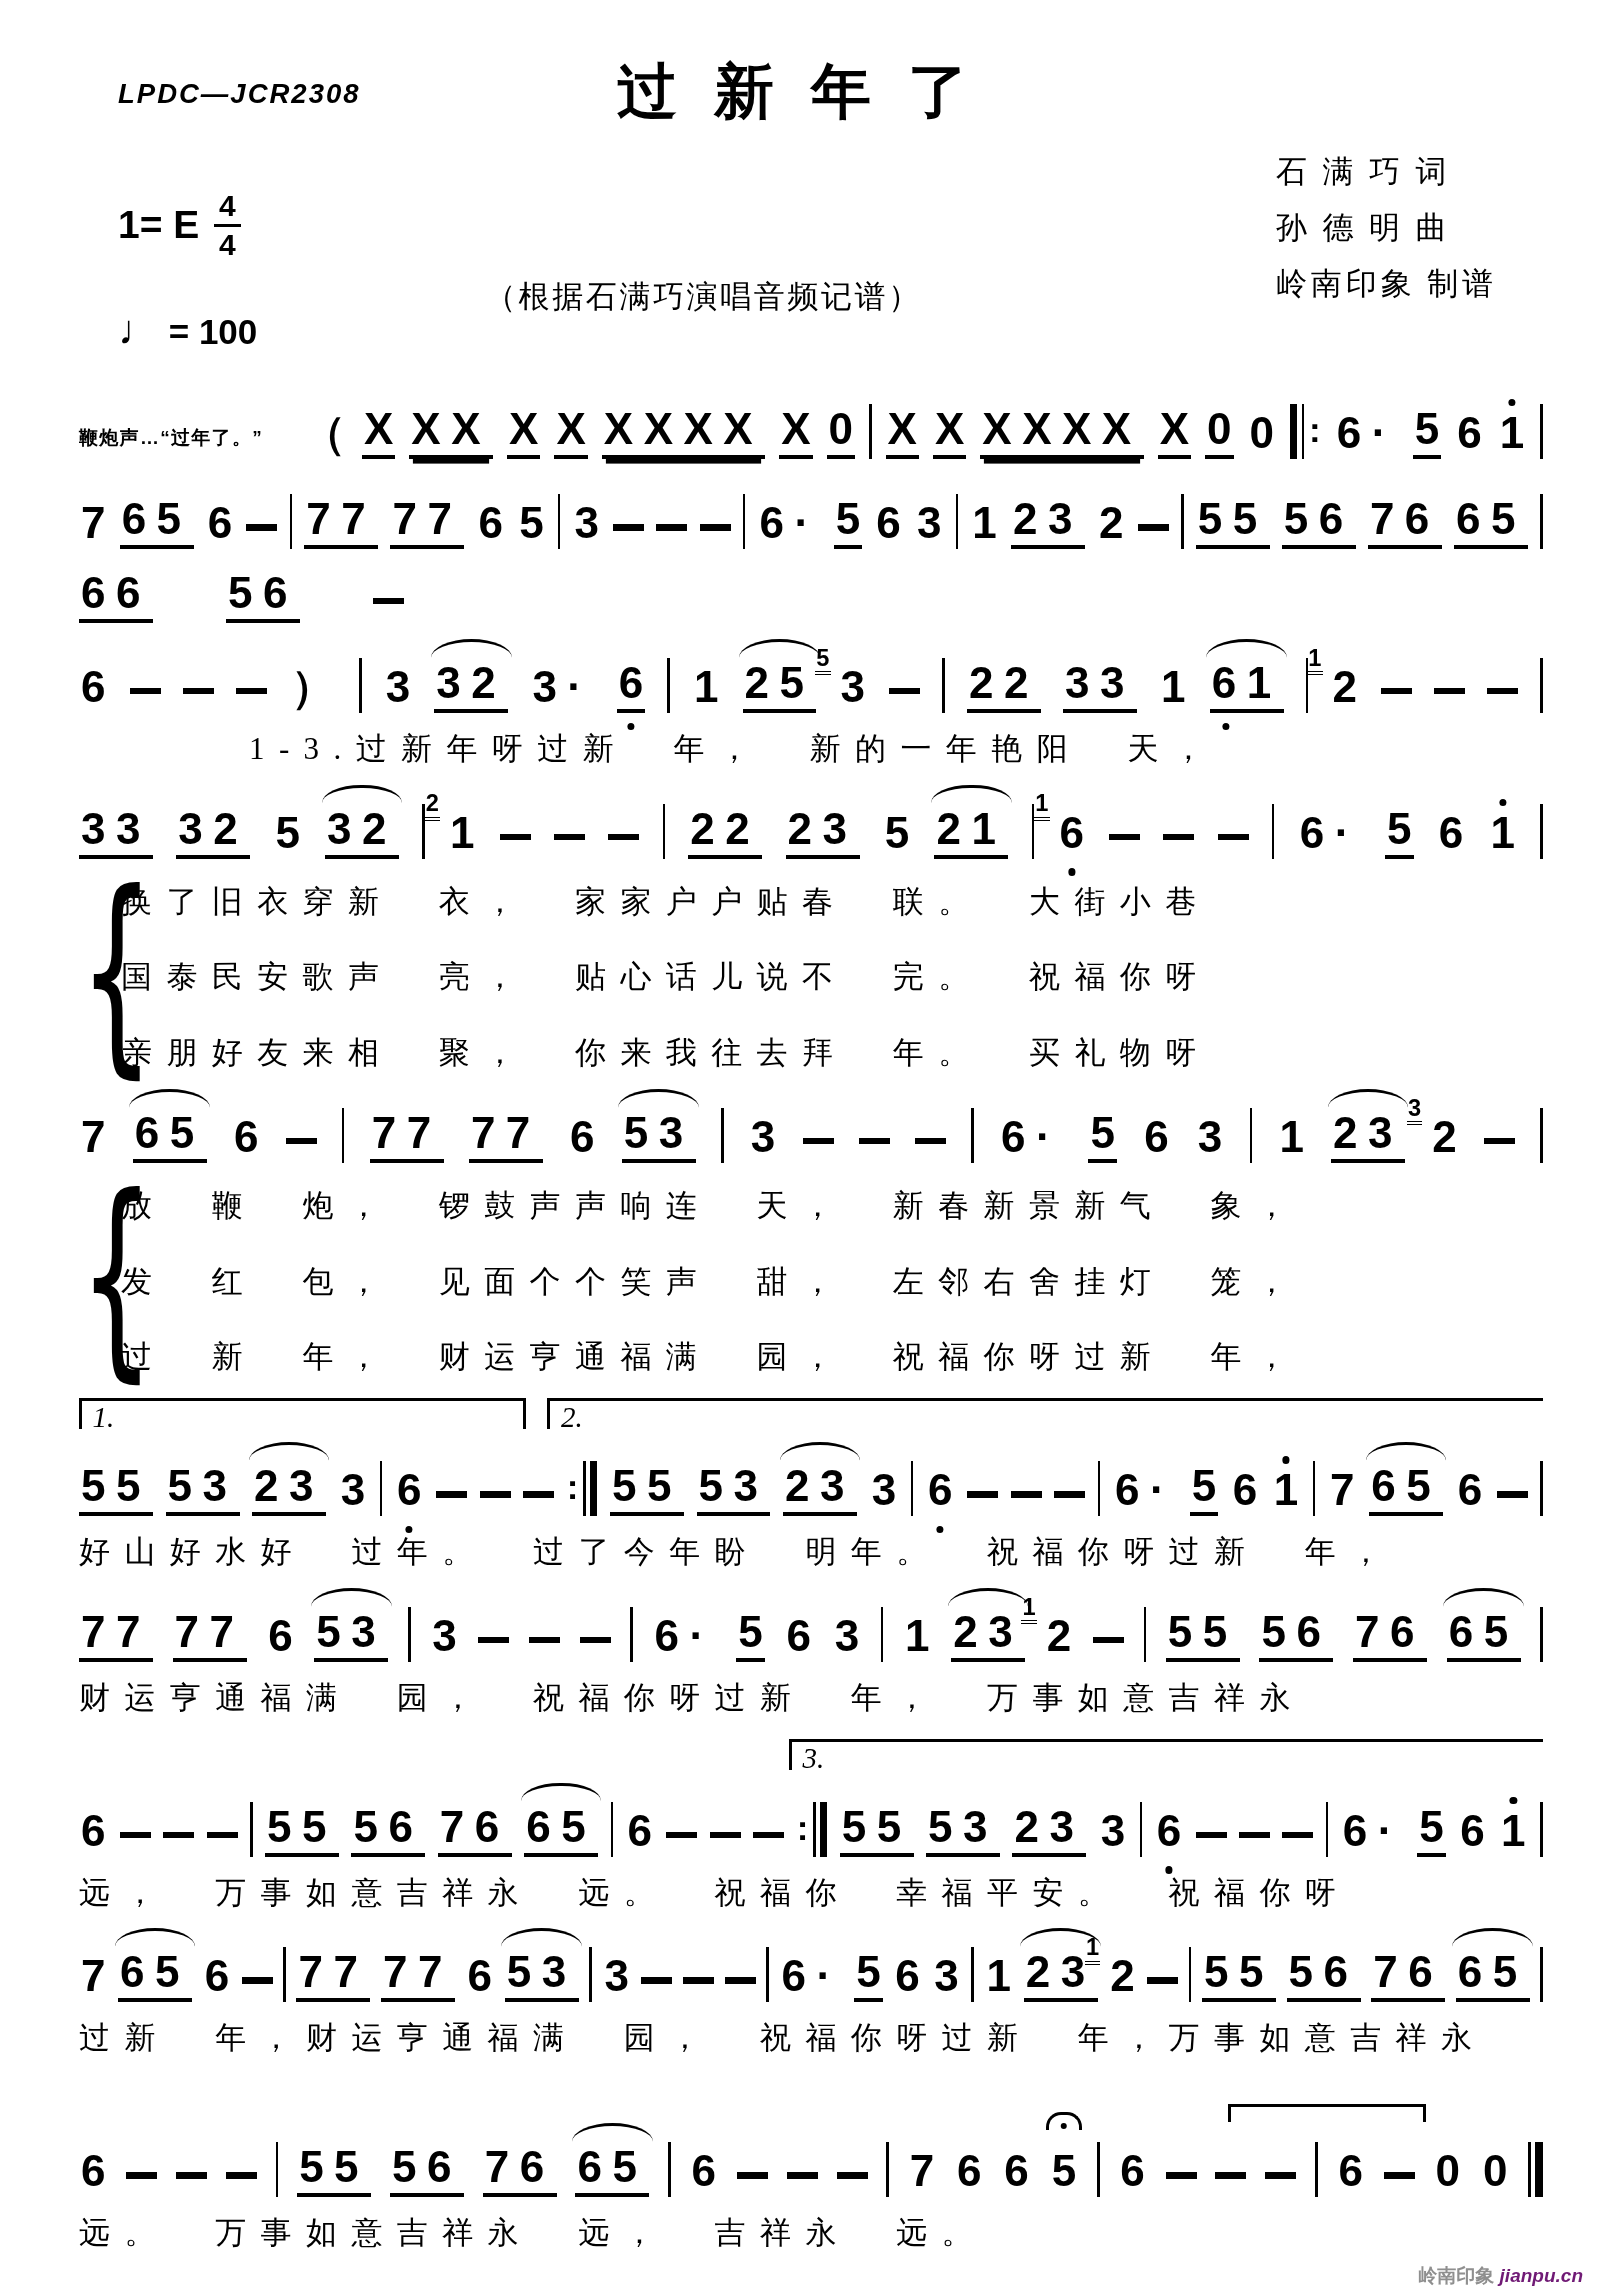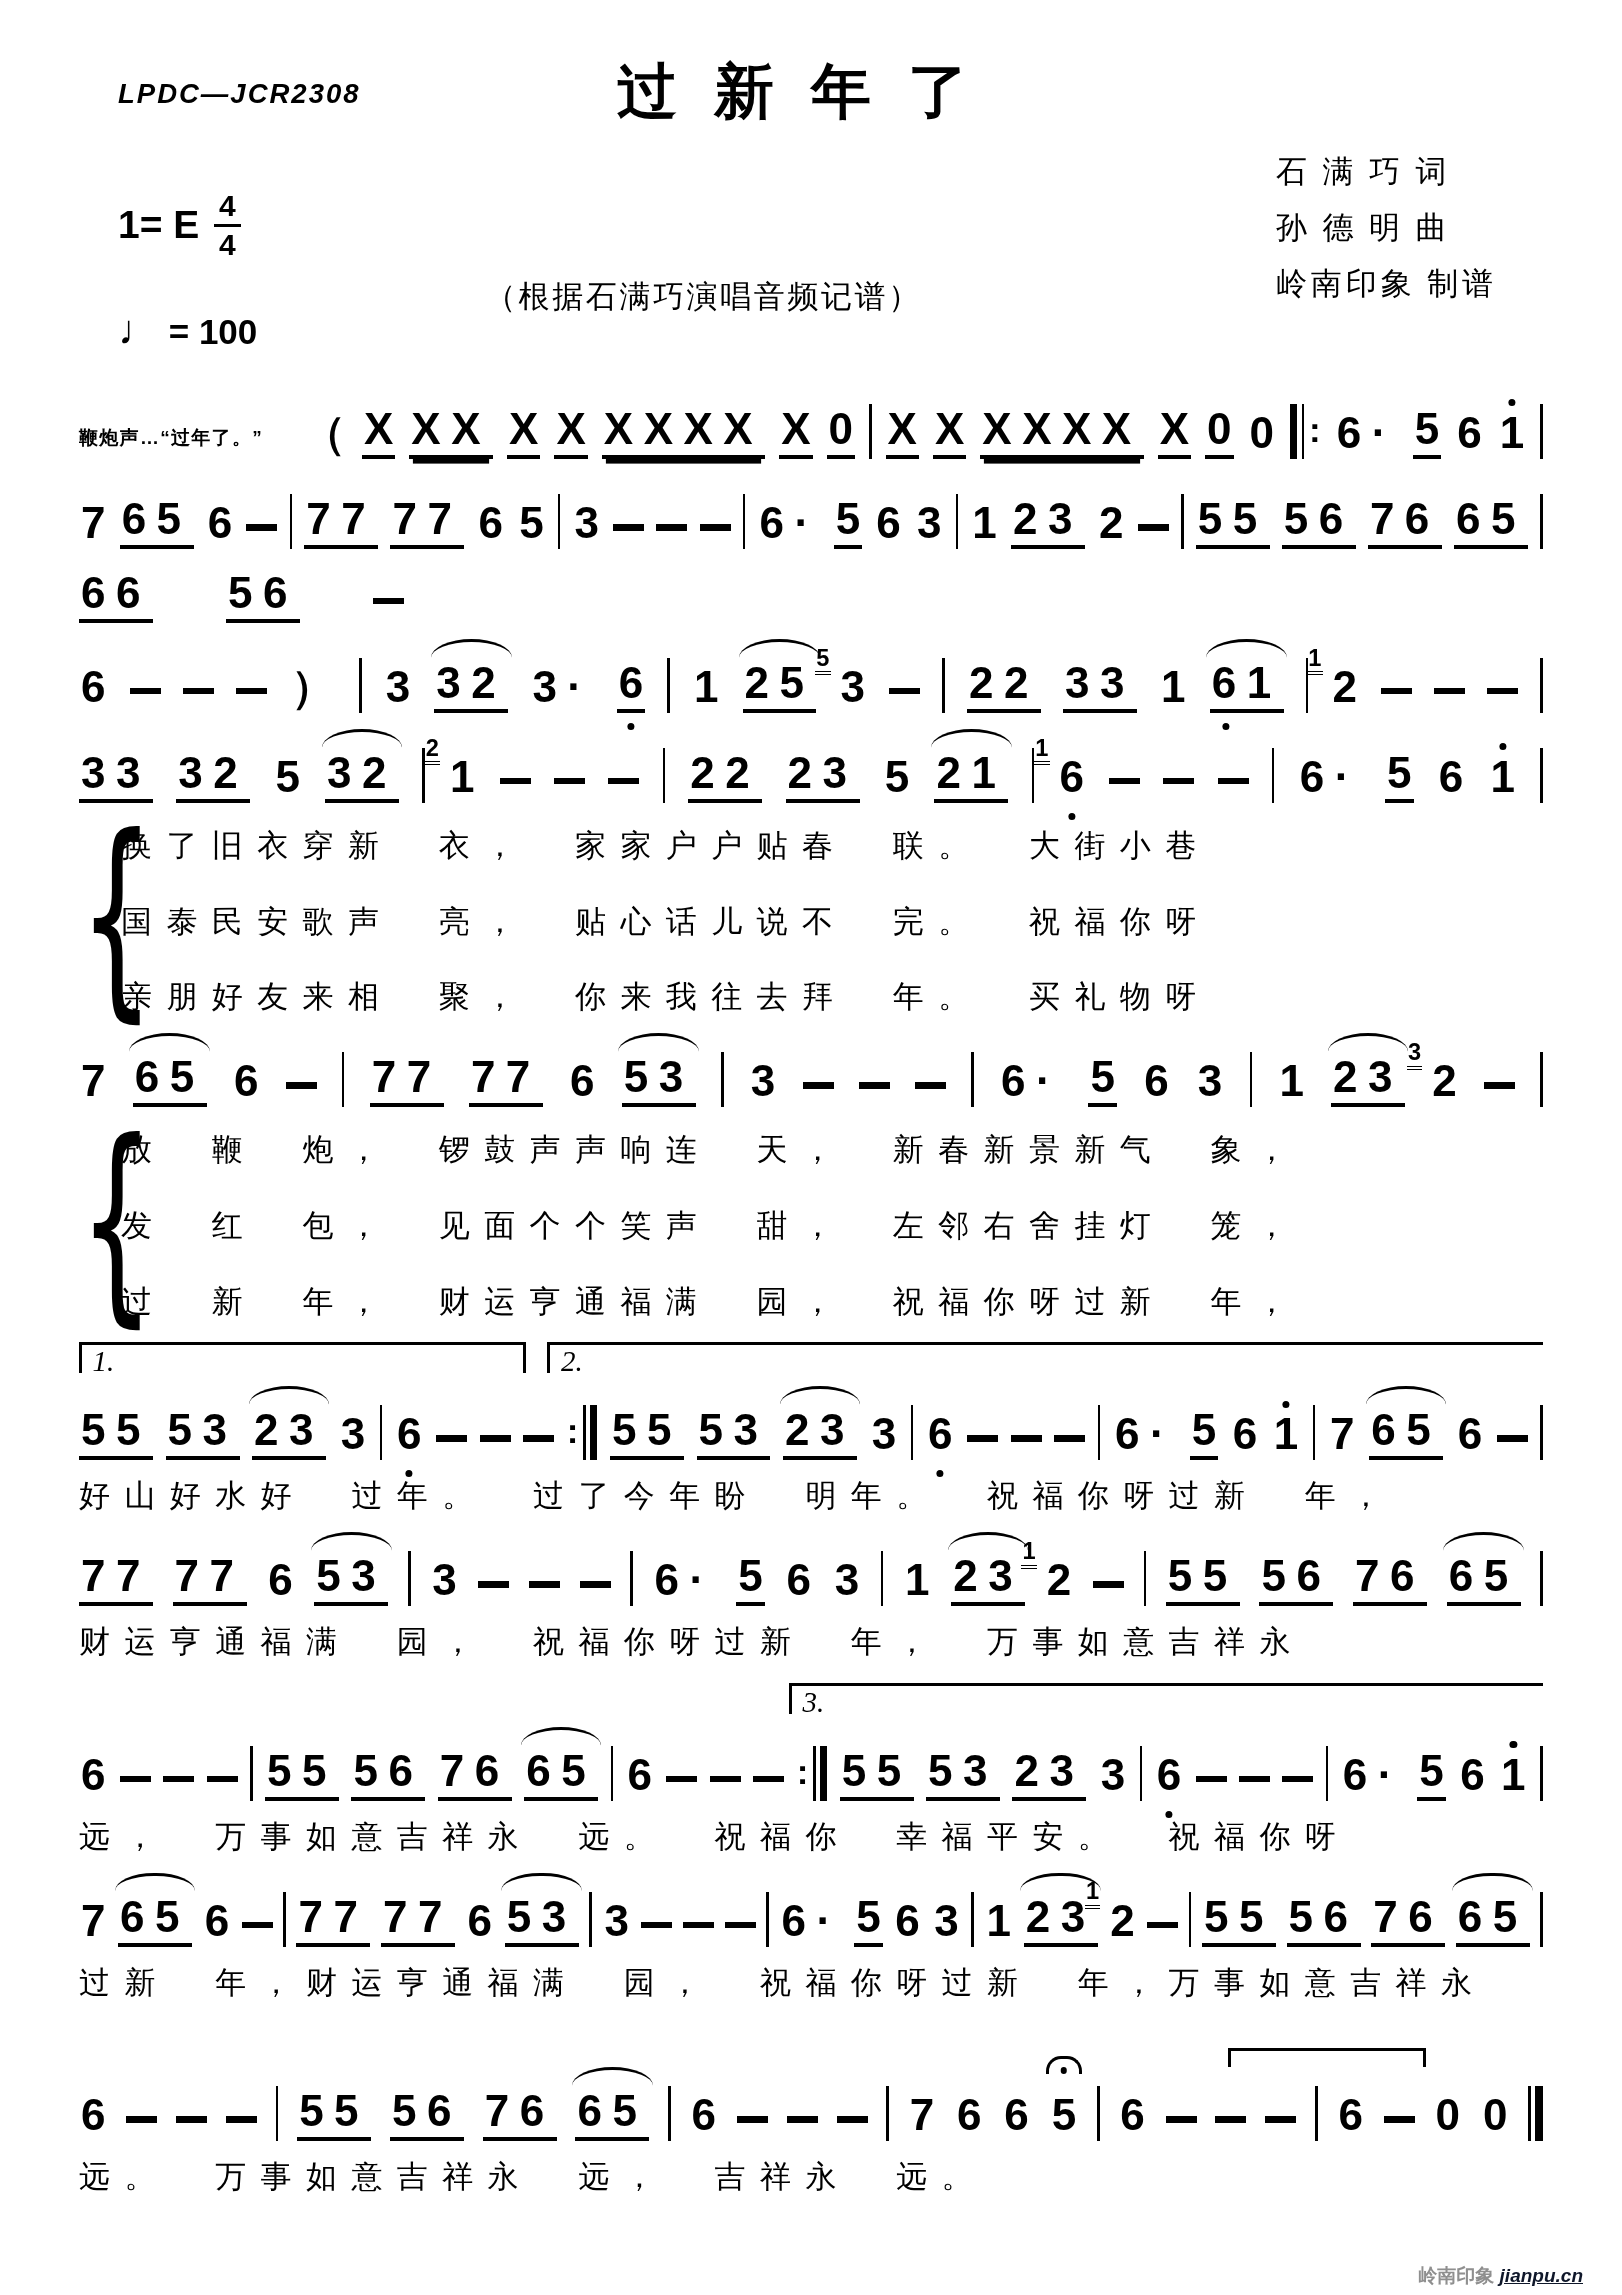--- a/index.html
+++ b/index.html
@@ -183,20 +183,21 @@
           <span class="note"><span class="nt">1</span></span>
           <span class="note multi u1"><span class="nt">61</span><span class="arc"></span><span class="db"></span></span>
           <span class="bl"></span>
           <span class="note"><span class="nt">2</span><span class="grace">1</span></span>
           <span class="dash"></span>
           <span class="dash"></span>
           <span class="dash"></span>
           <span class="bl"></span>
         </div>
       </div>
+      <div class="lyr" style="padding-left: 170px;">1-3.过新年呀过新　年，　新的一年艳阳　天，</div>
       <div class="mrow">
         <div class="mline">
           <span class="note multi u1"><span class="nt">33</span></span>
           <span class="note multi u1"><span class="nt">32</span></span>
           <span class="note"><span class="nt">5</span></span>
           <span class="note multi u1"><span class="nt">32</span><span class="arc"></span></span>
           <span class="bl"></span>
           <span class="note"><span class="nt">1</span><span class="grace">2</span></span>
           <span class="dash"></span>
           <span class="dash"></span>
@@ -445,17 +446,17 @@
           <span class="rep">
             <span class="rtn"></span>
             <span class="rth"></span>
           </span>
         </div>
       </div>
       <div class="lyr">远。　万事如意吉祥永　远，　吉祥永　远。</div>
     </div>
 
   <div class="watermark">
-    <span>岭南印象 </span><span class="wlink" style="color: #0f172a; text-decoration: underline;">jianpu.cn</span>
+    <span>岭南印象 </span><span class="wlink" style="color: #701a75;">jianpu.cn</span>
   </div>
 
 </div>
 
 
 </body></html>

